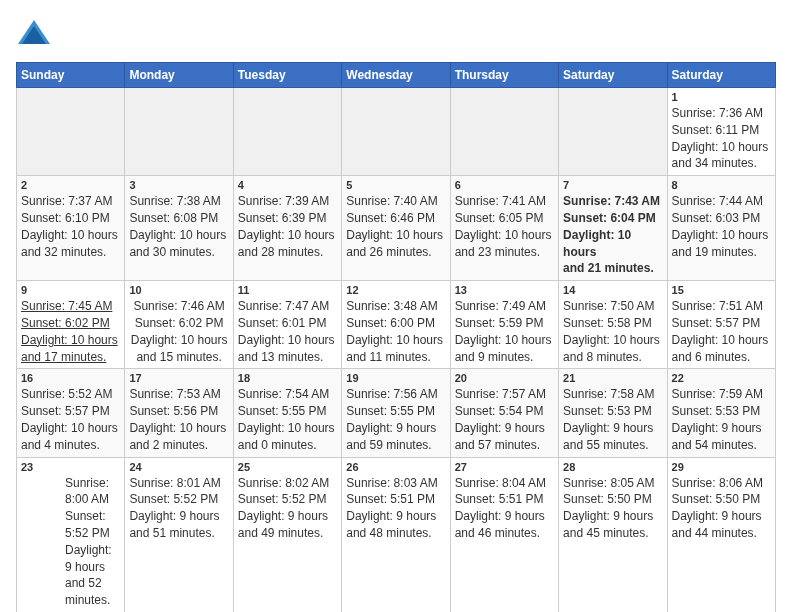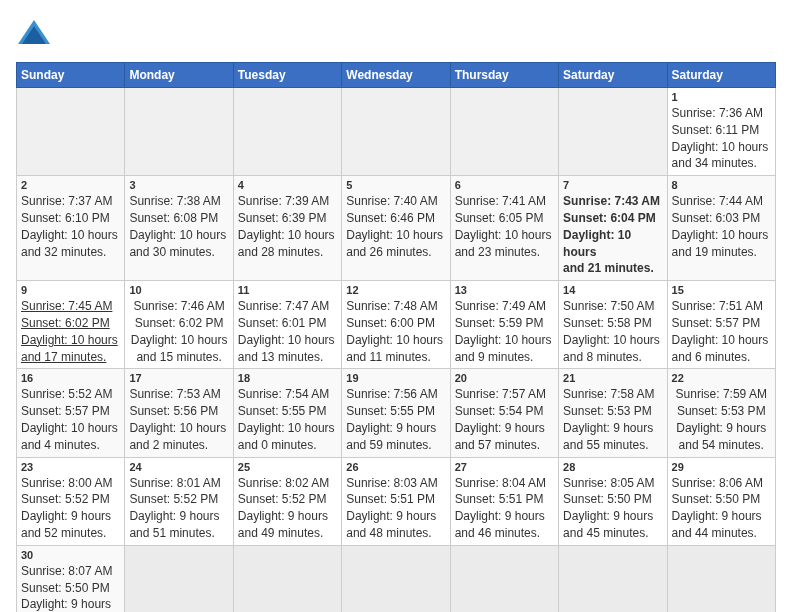--- a/index.html
+++ b/index.html
@@ -201,21 +201,21 @@
         </td>
         <td>
           <span class="day-num">11</span>
           <div class="day-info" style="white-space: pre-line;">Sunrise: 7:47 AM
 Sunset: 6:01 PM
 Daylight: 10 hours
 and 13 minutes.</div>
         </td>
         <td>
           <span class="day-num">12</span>
-          <div class="day-info" style="white-space: pre-line;">Sunrise: 7:48 AM
+          <div class="day-info" style="white-space: pre-line;">Sunrise: 3:48 AM
 Sunset: 6:00 PM
 Daylight: 10 hours
 and 11 minutes.</div>
         </td>
         <td>
           <span class="day-num">13</span>
           <div class="day-info" style="white-space: pre-line;">Sunrise: 7:49 AM
 Sunset: 5:59 PM
 Daylight: 10 hours
 and 9 minutes.</div>
@@ -273,30 +273,30 @@
         </td>
         <td>
           <span class="day-num">21</span>
           <div class="day-info" style="white-space: pre-line;">Sunrise: 7:58 AM
 Sunset: 5:53 PM
 Daylight: 9 hours
 and 55 minutes.</div>
         </td>
         <td>
           <span class="day-num">22</span>
-          <div class="day-info" style="white-space: pre-line; text-align: center;">Sunrise: 7:59 AM
+          <div class="day-info" style="white-space: pre-line;">Sunrise: 7:59 AM
 Sunset: 5:53 PM
 Daylight: 9 hours
 and 54 minutes.</div>
         </td>
       </tr>
       <tr>
         <td>
           <span class="day-num">23</span>
-          <div class="day-info" style="white-space: pre-line;">Sunrise: 8:00 AM
+          <div class="day-info" style="white-space: pre-line; margin-left: 44px;">Sunrise: 8:00 AM
 Sunset: 5:52 PM
 Daylight: 9 hours
 and 52 minutes.</div>
         </td>
         <td>
           <span class="day-num">24</span>
           <div class="day-info" style="white-space: pre-line;">Sunrise: 8:01 AM
 Sunset: 5:52 PM
 Daylight: 9 hours
 and 51 minutes.</div>

